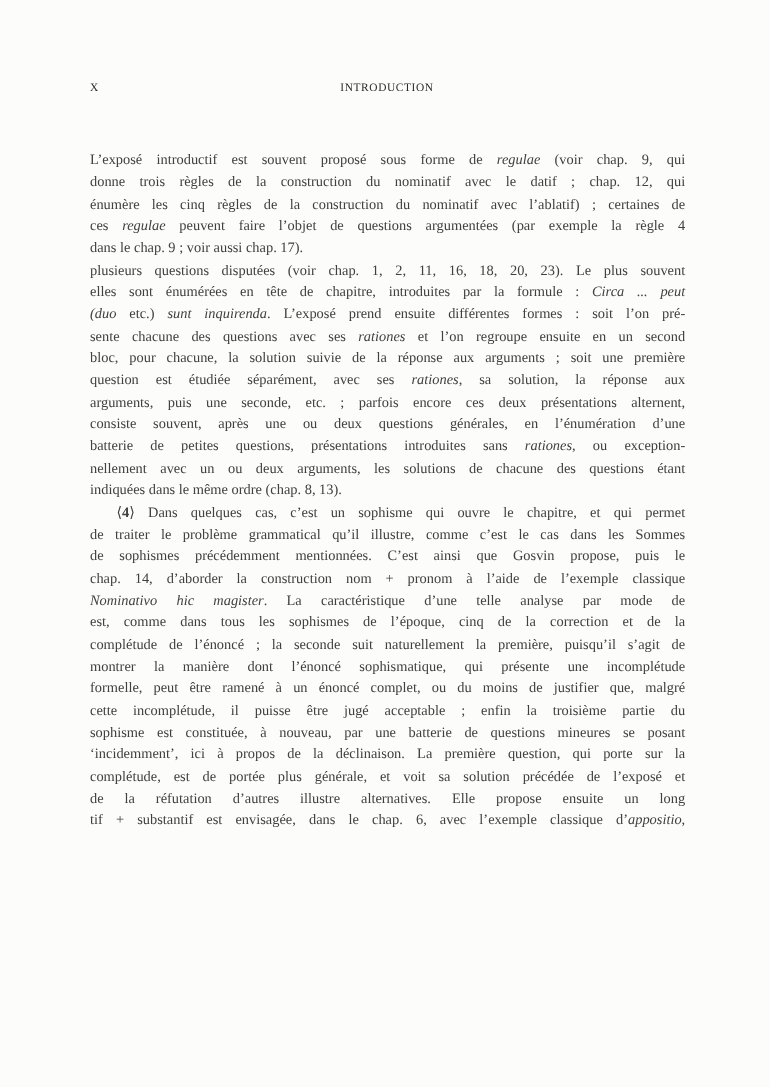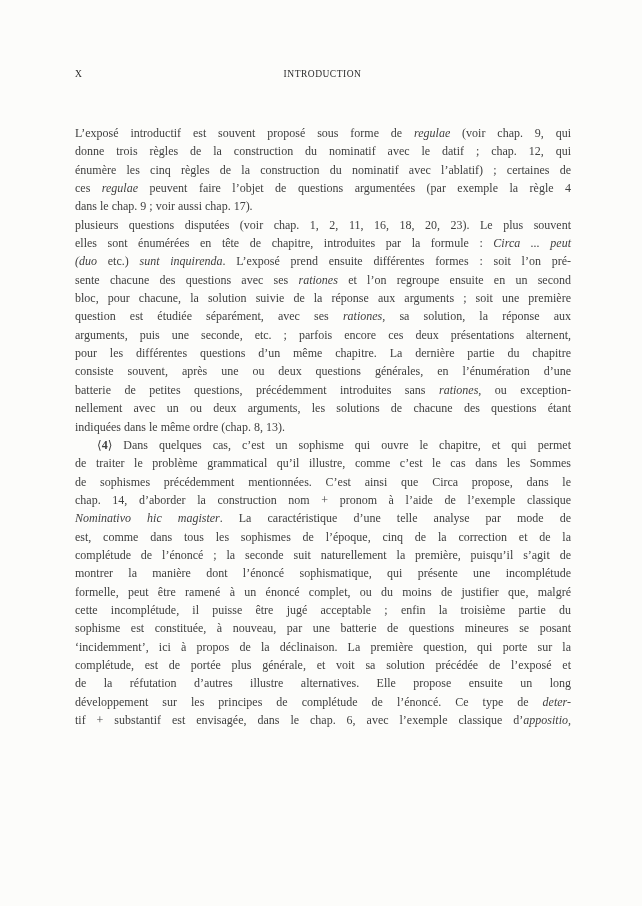--- a/index.html
+++ b/index.html
@@ -64,35 +64,33 @@
       <div class="line"><span>énumère les cinq règles de la construction du nominatif avec l’ablatif) ; certaines de</span></div>
       <div class="line"><span>ces </span><i>regulae</i><span> peuvent faire l’objet de questions argumentées (par exemple la règle 4</span></div>
       <div class="line last"><span>dans le chap. 9 ; voir aussi chap. 17).</span></div>
       <div class="line"><span>plusieurs questions disputées (voir chap. 1, 2, 11, 16, 18, 20, 23). Le plus souvent</span></div>
       <div class="line"><span>elles sont énumérées en tête de chapitre, introduites par la formule : </span><i>Circa ... peut</i></div>
       <div class="line"><i>(duo</i><span> etc.) </span><i>sunt inquirenda</i><span>. L’exposé prend ensuite différentes formes : soit l’on pré-</span></div>
       <div class="line"><span>sente chacune des questions avec ses </span><i>rationes</i><span> et l’on regroupe ensuite en un second</span></div>
       <div class="line"><span>bloc, pour chacune, la solution suivie de la réponse aux arguments ; soit une première</span></div>
       <div class="line"><span>question est étudiée séparément, avec ses </span><i>rationes</i><span>, sa solution, la réponse aux</span></div>
       <div class="line"><span>arguments, puis une seconde, etc. ; parfois encore ces deux présentations alternent,</span></div>
-      <div class="line"><span>pour les différentes questions d’un même chapitre. La dernière partie du chapitre</span></div>
       <div class="line"><span>consiste souvent, après une ou deux questions générales, en l’énumération d’une</span></div>
-      <div class="line"><span>batterie de petites questions, précédemment introduites sans </span><i>rationes</i><span>, ou exception-</span></div>
+      <div class="line"><span>batterie de petites questions, présentations introduites sans </span><i>rationes</i><span>, ou exception-</span></div>
       <div class="line"><span>nellement avec un ou deux arguments, les solutions de chacune des questions étant</span></div>
       <div class="line last"><span>indiquées dans le même ordre (chap. 8, 13).</span></div>
       <div class="line indent"><span>⟨</span><b>4</b><span>⟩ Dans quelques cas, c’est un sophisme qui ouvre le chapitre, et qui permet</span></div>
       <div class="line"><span>de traiter le problème grammatical qu’il illustre, comme c’est le cas dans les Sommes</span></div>
-      <div class="line"><span>de sophismes précédemment mentionnées. C’est ainsi que Circa propose, dans le</span></div>
+      <div class="line"><span>de sophismes précédemment mentionnées. C’est ainsi que Gosvin propose, puis le</span></div>
       <div class="line"><span>chap. 14, d’aborder la construction nom + pronom à l’aide de l’exemple classique</span></div>
       <div class="line"><i>Nominativo hic magister</i><span>. La caractéristique d’une telle analyse par mode de</span></div>
       <div class="line"><span>est, comme dans tous les sophismes de l’époque, cinq de la correction et de la</span></div>
       <div class="line"><span>complétude de l’énoncé ; la seconde suit naturellement la première, puisqu’il s’agit de</span></div>
       <div class="line"><span>montrer la manière dont l’énoncé sophismatique, qui présente une incomplétude</span></div>
       <div class="line"><span>formelle, peut être ramené à un énoncé complet, ou du moins de justifier que, malgré</span></div>
       <div class="line"><span>cette incomplétude, il puisse être jugé acceptable ; enfin la troisième partie du</span></div>
       <div class="line"><span>sophisme est constituée, à nouveau, par une batterie de questions mineures se posant</span></div>
       <div class="line"><span>‘incidemment’, ici à propos de la déclinaison. La première question, qui porte sur la</span></div>
       <div class="line"><span>complétude, est de portée plus générale, et voit sa solution précédée de l’exposé et</span></div>
       <div class="line"><span>de la réfutation d’autres illustre alternatives. Elle propose ensuite un long</span></div>
-      <div class="line"><span>développement sur les principes de complétude de l’énoncé. Ce type de </span><i>deter-</i></div>
       <div class="line"><span>tif + substantif est envisagée, dans le chap. 6, avec l’exemple classique d’</span><i>appositio</i><span>,</span></div>
     </div>
 </div>
 
 </body></html>

